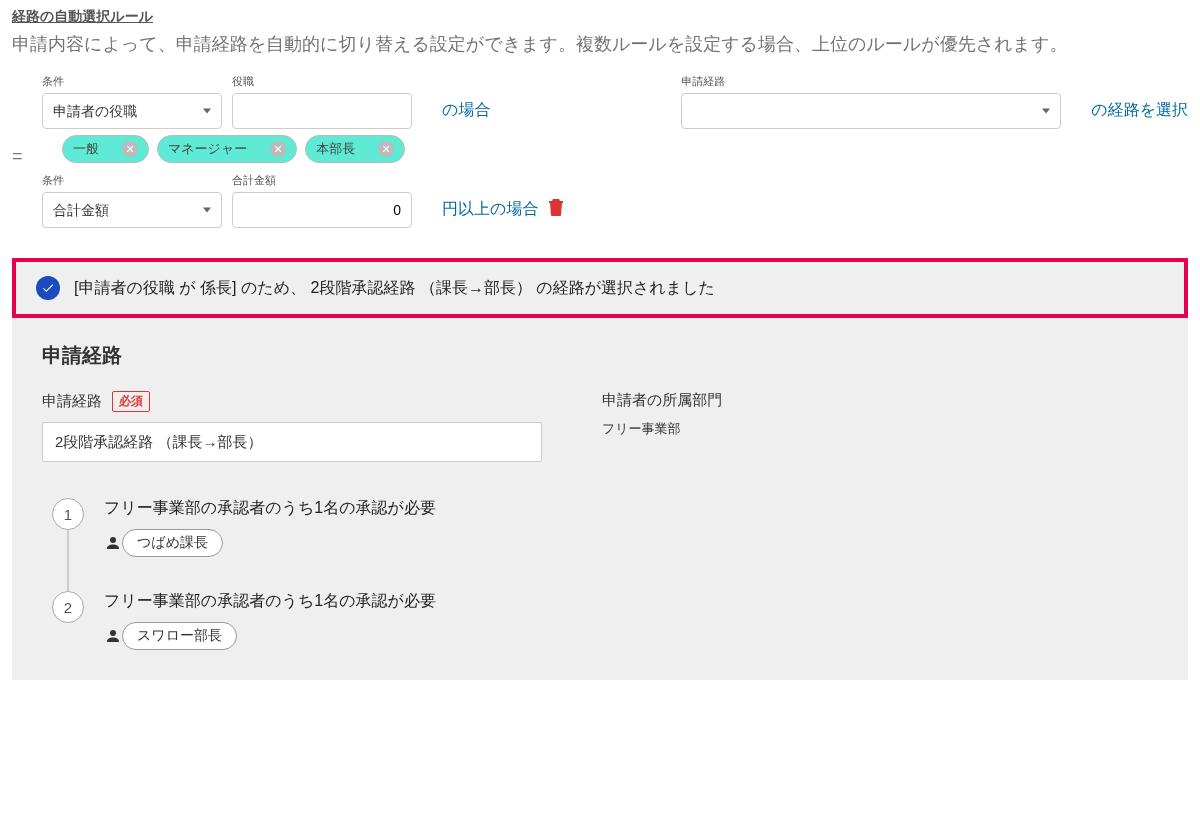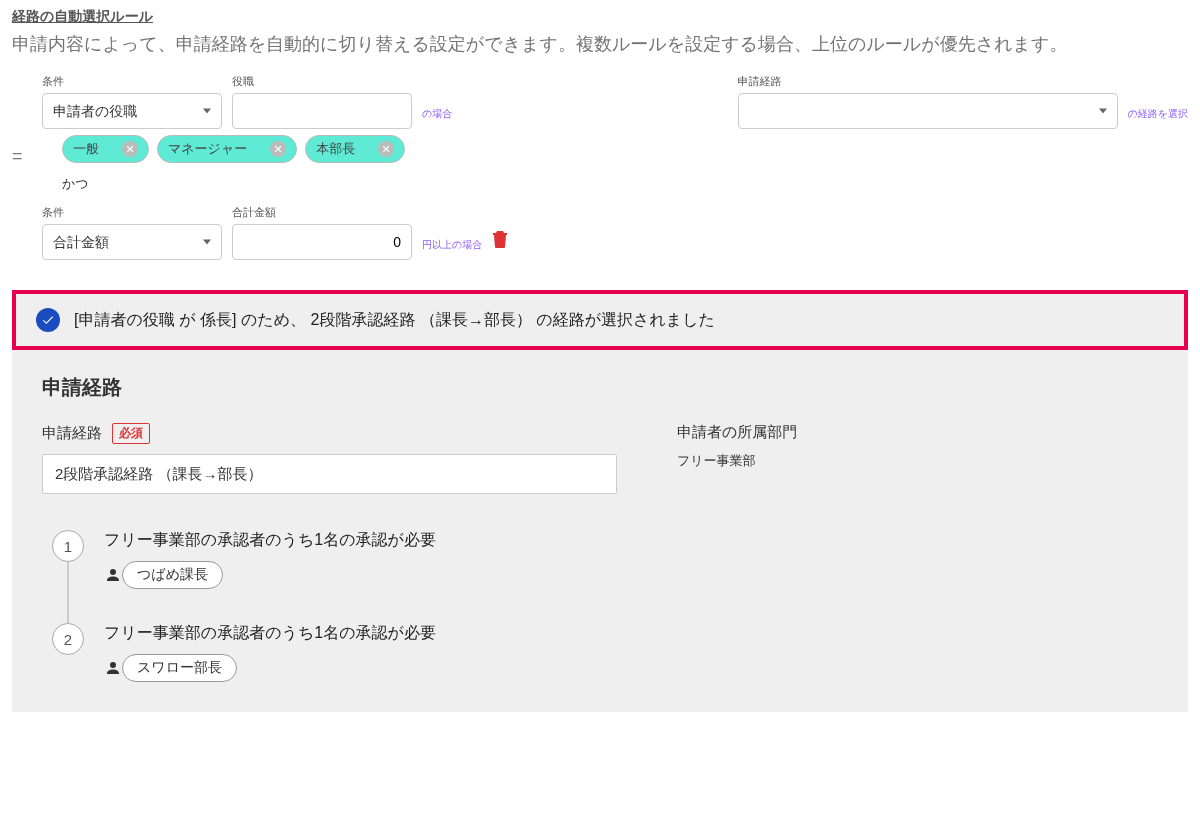--- a/index.html
+++ b/index.html
@@ -60,21 +60,21 @@
     right: 10px; top: 50%;
     transform: translateY(-50%);
     width: 0; height: 0;
     border-left: 4px solid transparent;
     border-right: 4px solid transparent;
     border-top: 5px solid #666;
   }
   .select-text { line-height: 34px; }
   .text-input { width: 180px; }
   .num-input { width: 180px; text-align: right; }
-  .inline-label { font-size: 10px; color: #8b5cf6; padding-bottom: 8px; }
+  .inline-label { font-size: 16px; color: #0369a1; padding-bottom: 8px; margin-left: 20px; }
 
   .chips { display: flex; gap: 8px; padding: 6px 0 10px 20px; flex-wrap: wrap; }
   .chip {
     display: inline-flex; align-items: center;
     gap: 23px;
     border: 1px solid #bbb;
     border-radius: 16px;
     padding: 4px 10px;
     font-size: 13px;
     color: #444;
@@ -125,21 +125,21 @@
   .lbl { font-size: 15px; color: #333; }
   .required-badge {
     border: 1px solid #d33;
     color: #d33;
     font-size: 12px;
     padding: 1px 6px;
     border-radius: 2px;
     font-weight: 700;
   }
   .route-select {
-    width: 575px;
+    width: 500px;
     height: 40px;
     background: #fff;
     border: 1px solid #ccc;
     border-radius: 2px;
     padding: 0 12px;
     display: flex; align-items: center;
     font-size: 15px;
   }
   .dept-val { font-size: 13px; margin-top: 10px; }
 
@@ -221,21 +221,20 @@
     <span class="chip">
       <span>マネージャー</span>
       <span class="x">✕</span>
     </span>
     <span class="chip">
       <span>本部長</span>
       <span class="x">✕</span>
     </span>
   </div>
 
-  <div class="and-label">かつ</div>
 
   <div class="row">
     <div class="fld">
       <div class="fld-label">条件</div>
       <div class="select">
         <span class="select-text">合計金額</span>
       </div>
     </div>
     <div class="fld">
       <div class="fld-label">合計金額</div>

